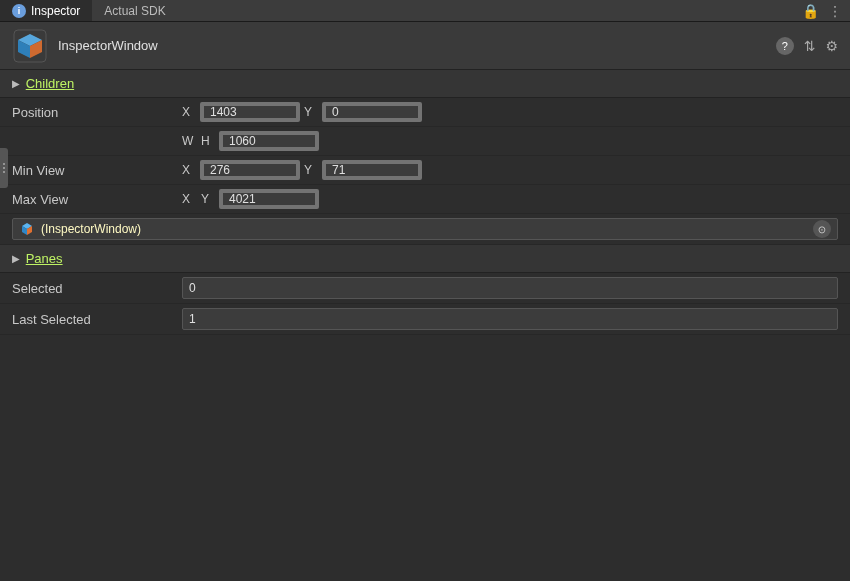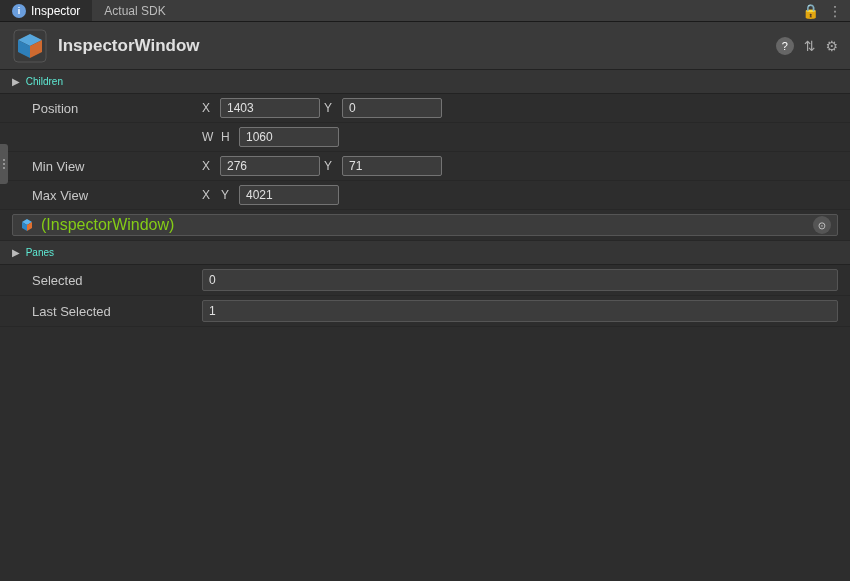--- a/index.html
+++ b/index.html
@@ -71,22 +71,22 @@
       padding: 0 12px;
       border-bottom: 1px solid #222;
     }
     .header-icon {
       width: 36px;
       height: 36px;
       margin-right: 10px;
       flex-shrink: 0;
     }
     .header-title {
-      font-size: 17px;
-      font-weight: 700;
+      font-size: 13px;
+      font-weight: 400;
       color: #e0e0e0;
       flex: 1;
     }
     .header-actions {
       display: flex;
       align-items: center;
       gap: 10px;
       color: #aaa;
       font-size: 16px;
     }
@@ -108,60 +108,60 @@
       background: #353535;
       cursor: pointer;
       border-bottom: 1px solid #222;
     }
     .section-arrow {
       margin-right: 6px;
       font-size: 10px;
       color: #bbb;
     }
     .section-label {
-      font-size: 10px;
-      color: #5eead4;
+      font-size: 13px;
+      color: #bef264;
       font-weight: 500;
+      text-decoration: underline;
     }
 
     
     .property-row {
       display: flex;
       align-items: center;
       padding: 4px 12px;
       border-bottom: 1px solid #272727;
       min-height: 26px;
     }
     .prop-label {
       width: 170px;
       flex-shrink: 0;
       color: #c8c8c8;
       font-size: 13px;
-      margin-left: 20px;
     }
     .prop-fields {
       display: flex;
       align-items: center;
       gap: 4px;
       flex: 1;
     }
     .field-axis {
       color: #aaa;
       font-size: 12px;
       margin-right: 1px;
       min-width: 14px;
     }
     .field-axis.x { color: #c8c8c8; }
     .field-axis.y { color: #c8c8c8; }
     .field-axis.w { color: #c8c8c8; }
     .field-axis.h { color: #c8c8c8; }
 
     .input-field {
       background: #3c3c3c;
-      border: 1px solid #737373;
+      border: 4px solid #737373;
       color: #e0e0e0;
       font-size: 12px;
       padding: 2px 6px;
       height: 20px;
       width: 100px;
       outline: none;
       border-radius: 2px;
     }
 
     .input-full {
@@ -183,22 +183,22 @@
       background: #3c3c3c;
       border: 1px solid #555;
       border-radius: 2px;
       flex: 1;
       height: 22px;
       padding: 0 6px;
       gap: 6px;
     }
     .actual-view-text {
       flex: 1;
-      font-size: 16px;
-      color: #84cc16;
+      font-size: 12px;
+      color: #fef9c3;
     }
     .actual-view-btn {
       width: 18px;
       height: 18px;
       background: #555;
       border-radius: 50%;
       display: flex;
       align-items: center;
       justify-content: center;
       cursor: pointer;

